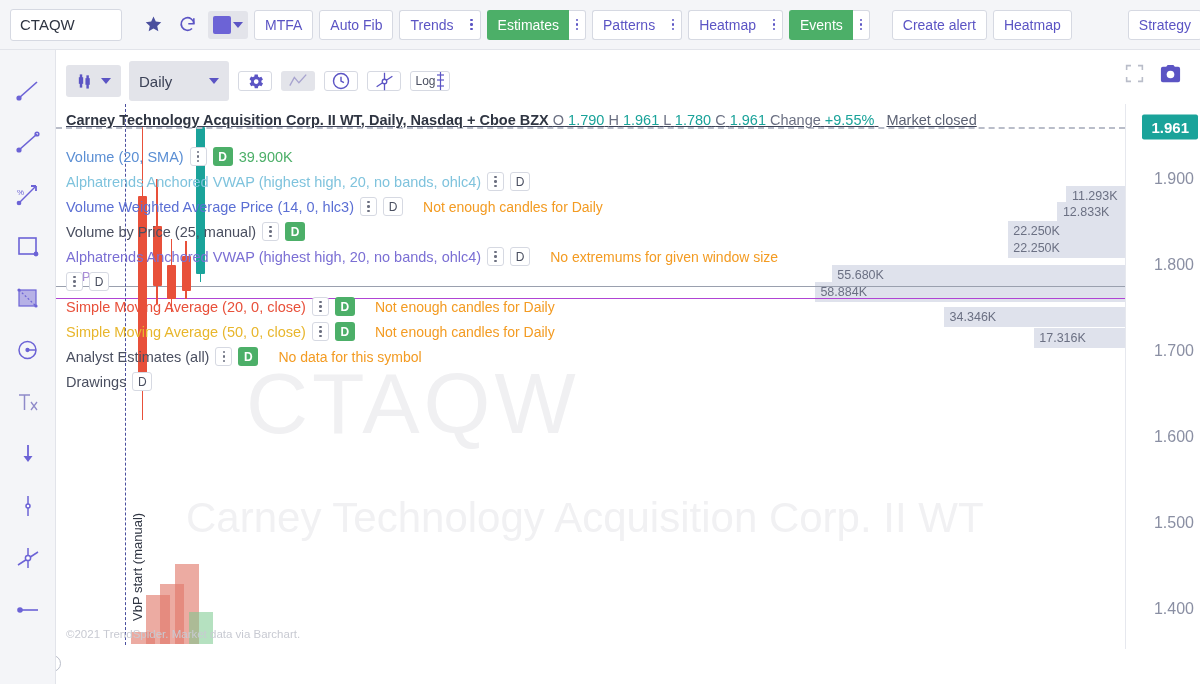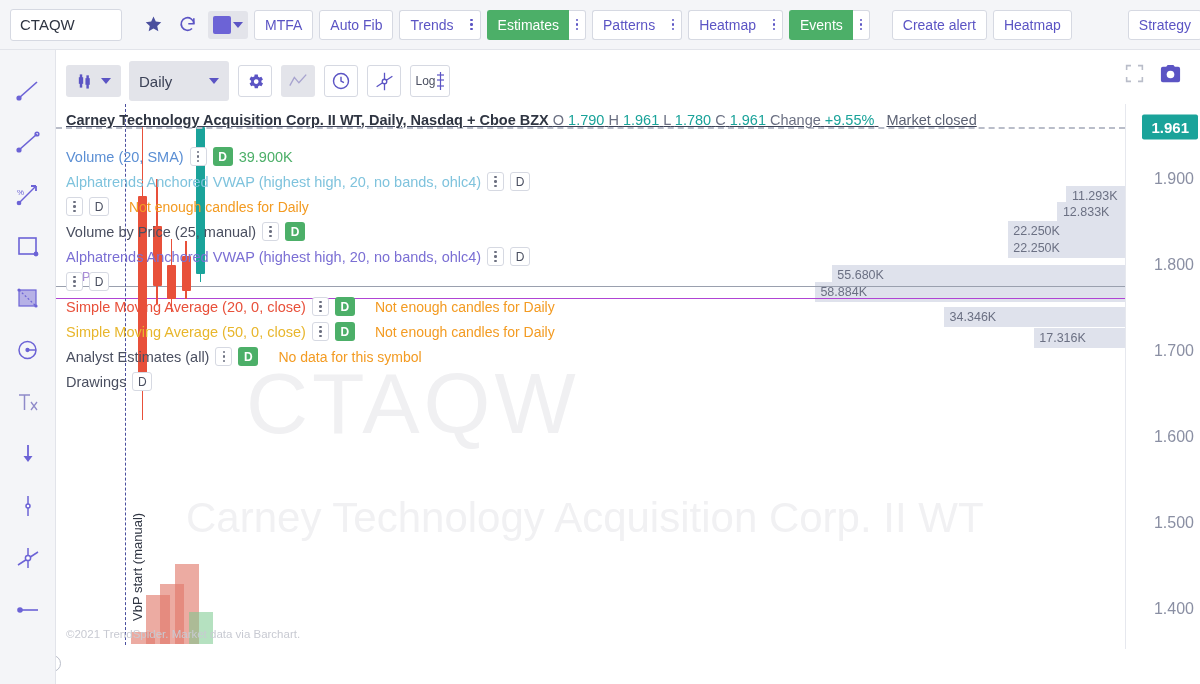--- a/index.html
+++ b/index.html
@@ -75,21 +75,21 @@
     display:flex; align-items:center; gap:8px; padding:0 10px; cursor:pointer;
     color:#5b54c4;
   }
   .ct-sel {
     height:40px; width:100px; background:#e3e4ea; border-radius:3px;
     display:flex; align-items:center; justify-content:space-between;
     padding:0 10px; margin-left:8px; cursor:pointer;
     color:#3c4257; font-size:15px;
   }
   .ct-ibtn {
-    width:34px; height:32px; margin-left:9px;
+    width:34px; height:20px; margin-left:9px;
     border:1px solid #d6d9e2; border-radius:3px; background:#fff;
     display:flex; align-items:center; justify-content:center; cursor:pointer; color:#5b54c4;
   }
   .ct-ibtn.flat { border:none; background:#e3e4ea; }
   .ct-ibtn.wide { width:40px; }
   #tr-icons { position:absolute; right:18px; top:62px; display:flex; align-items:center; gap:14px; }
 
   
   #chart-area {
     position:absolute; left:56px; top:104px; width:1144px; height:580px;
@@ -452,20 +452,21 @@
       <div class="lg-row">
         <span class="lg-name" style="color: rgb(127, 195, 221);">Alphatrends Anchored VWAP (highest high, 20, no bands, ohlc4)</span>
         <div class="mini-kebab">
           <i></i>
           <i></i>
           <i></i>
         </div>
         <div class="dbadge plain">D</div>
       </div>
       <div class="lg-row">
+        <span class="lg-name" style="color: rgb(91, 111, 212);">Volume Weighted Average Price (14, 0, hlc3)</span>
         <div class="mini-kebab">
           <i></i>
           <i></i>
           <i></i>
         </div>
         <div class="dbadge plain">D</div>
         <span class="warn">Not enough candles for Daily</span>
       </div>
       <div class="lg-row">
         <span class="lg-name" style="color: rgb(74, 79, 96);">Volume by Price (25, manual)</span>
@@ -477,20 +478,21 @@
         <div class="dbadge green">D</div>
       </div>
       <div class="lg-row">
         <span class="lg-name" style="color: rgb(123, 111, 212);">Alphatrends Anchored VWAP (highest high, 20, no bands, ohlc4)</span>
         <div class="mini-kebab">
           <i></i>
           <i></i>
           <i></i>
         </div>
         <div class="dbadge plain">D</div>
+        <span class="warn">No extremums for given window size</span>
       </div>
       <div class="lg-row">
         <div class="mini-kebab">
           <i></i>
           <i></i>
           <i></i>
         </div>
         <div class="dbadge plain">D</div>
       </div>
       <div class="lg-row">

